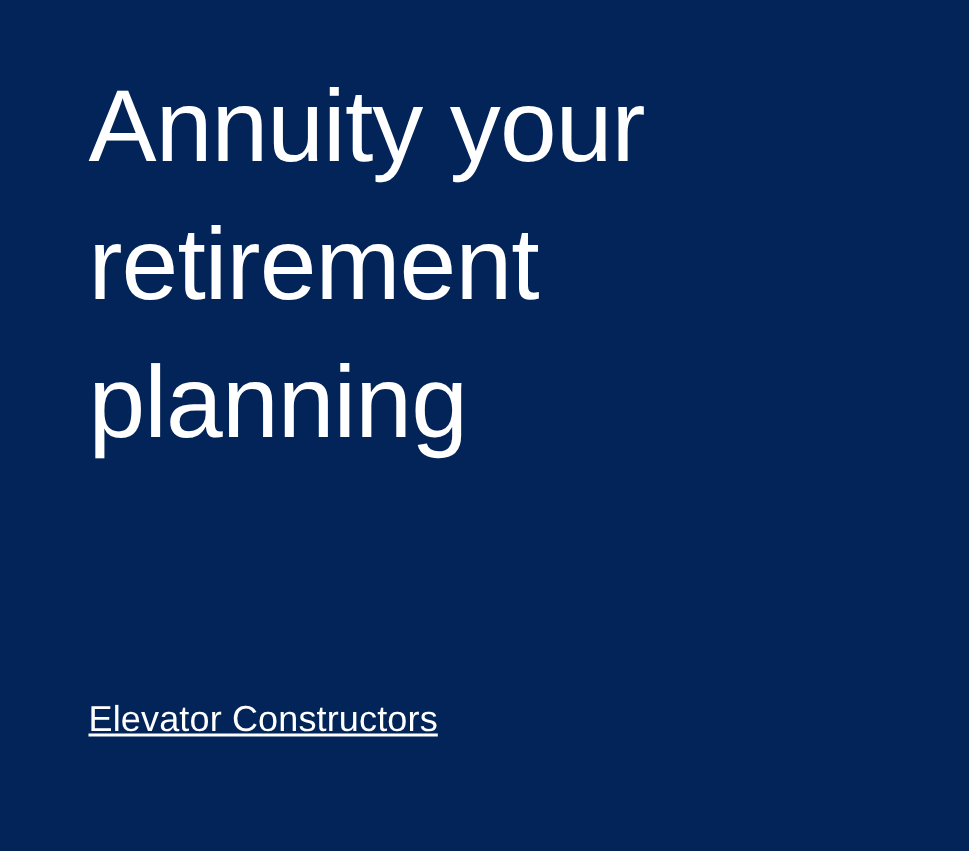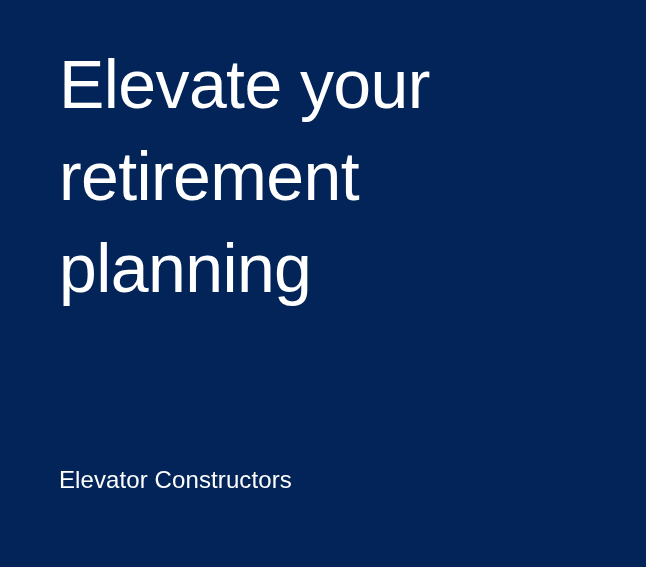--- a/index.html
+++ b/index.html
@@ -55,33 +55,34 @@
     top: 463px;
     width: 560px;
     margin: 0;
     padding: 0;
     color: #ffffff;
     font-family: "Liberation Sans", sans-serif;
     font-size: 24px;
     line-height: 33px;
     font-weight: 400;
     letter-spacing: 0.1px;
+    text-decoration: underline;
   }
 
   .plan-name .line {
     display: block;
   }
 </style>
 </head>
 <body style="background: rgb(3, 36, 88);">
 
 <div class="cover" style="background-color: rgb(3, 36, 88);">
   <div class="cover-inner">
 
-    <h1 class="headline" style="color: rgb(255, 255, 255);">Elevate your
+    <h1 class="headline" style="color: rgb(255, 255, 255);">Annuity your
 retirement
 planning</h1>
 
     <div class="plan-name" style="color: rgb(255, 255, 255);">
       <span class="line">Elevator Constructors</span>
     </div>
 
   </div>
 </div>
 

